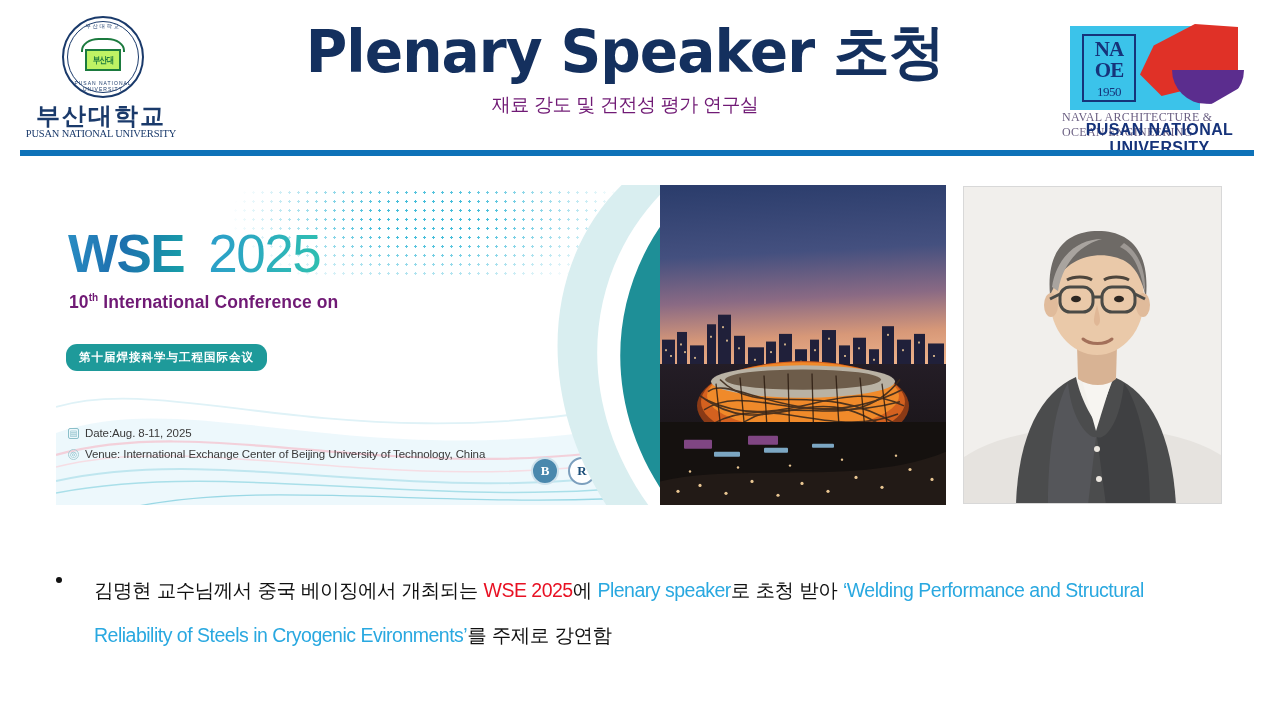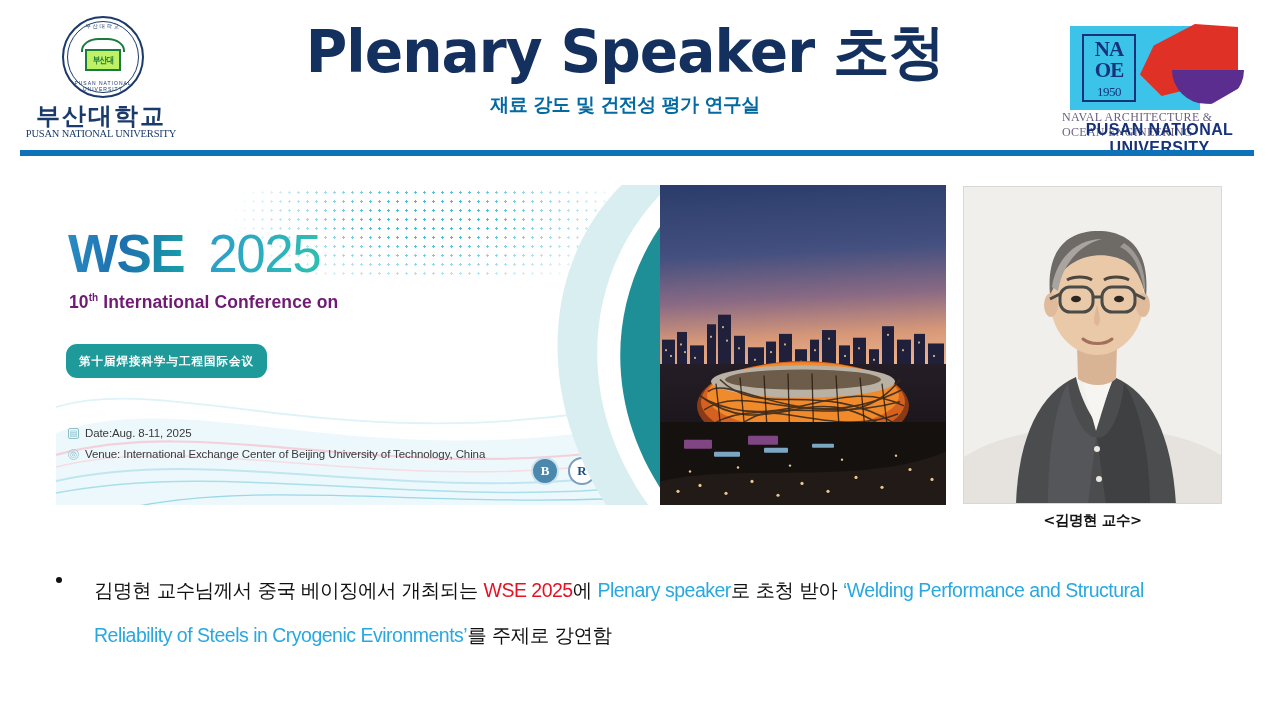--- a/index.html
+++ b/index.html
@@ -58,21 +58,21 @@
     font-family:"Liberation Serif", serif;
   }
 
   #title-block { position:absolute; left:230px; top:20px; width:790px; text-align:center; }
   #main-title {
     font-size:59px; font-weight:bold; color:#14305e;
     font-family:"DejaVu Sans", sans-serif; letter-spacing:-1px;
     line-height:1.1; transform:scaleX(0.96); transform-origin:center;
   }
   #sub-title {
-    margin-top:7px; font-size:19px; font-weight:bold; color:#0369a1;
+    margin-top:7px; font-size:19px; font-weight:normal; color:#701a75;
     font-family:"DejaVu Sans", sans-serif; letter-spacing:-0.6px;
   }
 
   #naoe-logo { position:absolute; left:1062px; top:18px; width:195px; height:126px; }
   #naoe-box {
     position:absolute; left:8px; top:8px; width:130px; height:84px;
     background:#3bc3ea;
   }
   #naoe-inner {
     position:absolute; left:12px; top:8px; width:54px; height:68px;
@@ -149,21 +149,21 @@
   }
   #wse-line1, #wse-line2 {
     position:absolute; left:13px; font-size:17.5px; font-weight:bold;
     color:#701a75; font-family:"Liberation Sans", sans-serif;
     letter-spacing:0.1px;
   }
   #wse-line1 { top:107px; }
   #wse-line2 { top:130px; }
   #wse-line1 sup { font-size:10px; }
   #wse-badge {
-    position:absolute; left:10px; top:159px; height:34px;
+    position:absolute; left:10px; top:159px; height:27px;
     padding:0 13px; border-radius:11px; background:#1e9a9a;
     color:#ffffff; font-size:11.5px; font-weight:bold;
     letter-spacing:1px; display:flex; align-items:center;
     font-family:"DejaVu Sans", sans-serif;
   }
   .poster-meta {
     position:absolute; font-size:11.5px; color:#3a3a3a;
     font-family:"Liberation Sans", sans-serif; letter-spacing:-0.1px;
     display:flex; align-items:center; gap:6px;
   }
@@ -478,19 +478,18 @@
       <ellipse cx="112" cy="112" rx="5" ry="3.2" fill="#2d2722"></ellipse>
       <ellipse cx="155" cy="112" rx="5" ry="3.2" fill="#2d2722"></ellipse>
 
       <path d="M103,93 C110,89 122,89 128,93" stroke="#4d453c" stroke-width="3" fill="none"></path>
       <path d="M140,93 C146,89 158,89 165,93" stroke="#4d453c" stroke-width="3" fill="none"></path>
 
       <path d="M133,118 C130,130 128,136 133,139 C138,136 136,130 133,118" fill="#ddb391" opacity="0.8"></path>
       <path d="M119,152 C126,158 141,158 148,152" stroke="#a3705a" stroke-width="3" fill="none" stroke-linecap="round"></path>
     </svg>
   </div>
-  <div id="prof-caption">&lt;김명현 교수&gt;</div>
 </div>
 
 <div id="body-text">
   <div id="bullet-dot"></div>
   <div id="body-para"><span>김명현 교수님께서 중국 베이징에서 개최되는 </span><span class="tx-red">WSE 2025</span><span>에 </span><span class="tx-blue-ltn">Plenary speaker</span><span>로 초청 받아 </span><span class="tx-blue-ltn">‘Welding Performance and Structural Reliability of Steels in Cryogenic Evironments’</span><span>를 주제로 강연함</span></div>
 </div>
 
 </body></html>

